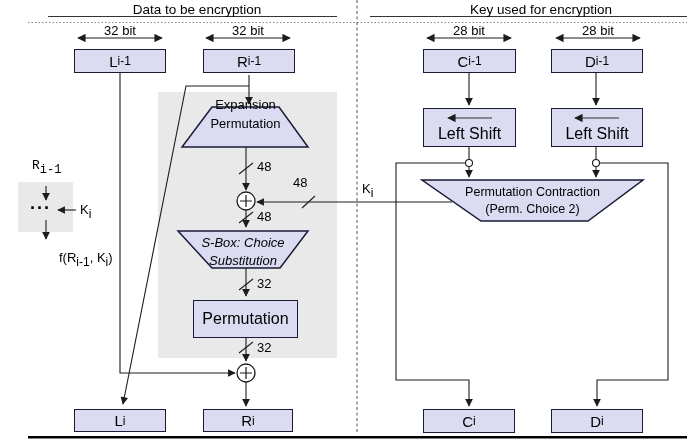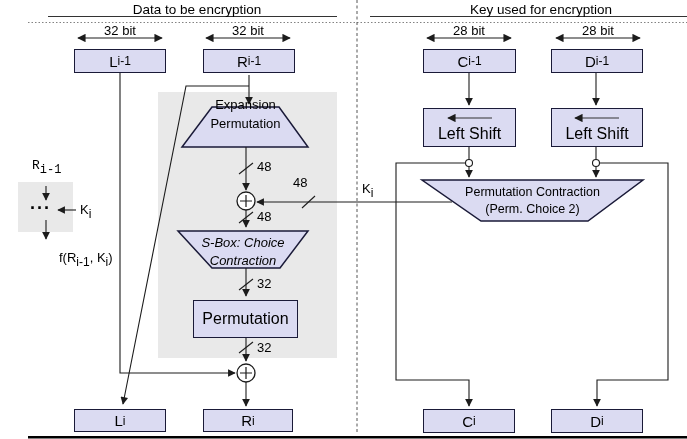--- a/index.html
+++ b/index.html
@@ -146,21 +146,21 @@
   <div class="lbl txt t13 ctr" style="left:203px;top:23px;width:90px;">32 bit</div>
   <div class="lbl txt t13 ctr" style="left:424px;top:23px;width:90px;">28 bit</div>
   <div class="lbl txt t13 ctr" style="left:553px;top:23px;width:90px;">28 bit</div>
 
   <div class="lbl txt t13 ctr" style="left:182px;top:96px;width:127px;line-height:18.5px;">
     <span>Expansion</span><br>
     <span>Permutation</span>
   </div>
   <div class="lbl txt t13 ctr" style="left:178px;top:234px;width:130px;line-height:17.5px;font-style:italic;">
     <span>S-Box: Choice</span><br>
-    <span>Contraction</span>
+    <span>Substitution</span>
   </div>
   <div class="lbl txt t12 ctr" style="left:422px;top:184px;width:221px;">
     <span>Permutation Contraction</span><br>
     <span>(Perm. Choice 2)</span>
   </div>
 
   <div class="lbl txt t13" style="left:257px;top:159px;">48</div>
   <div class="lbl txt t13" style="left:293px;top:175px;">48</div>
   <div class="lbl txt t13" style="left:257px;top:209px;">48</div>
   <div class="lbl txt t13" style="left:257px;top:276px;">32</div>

